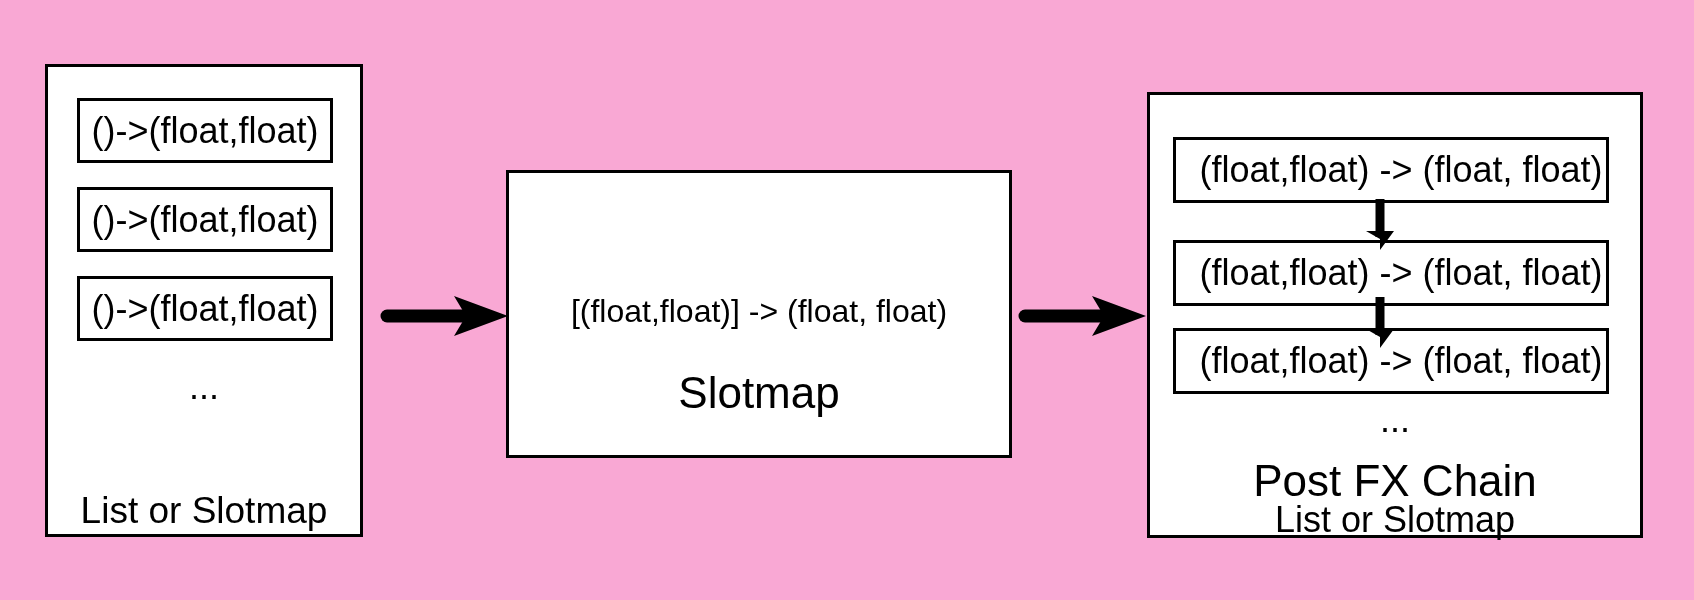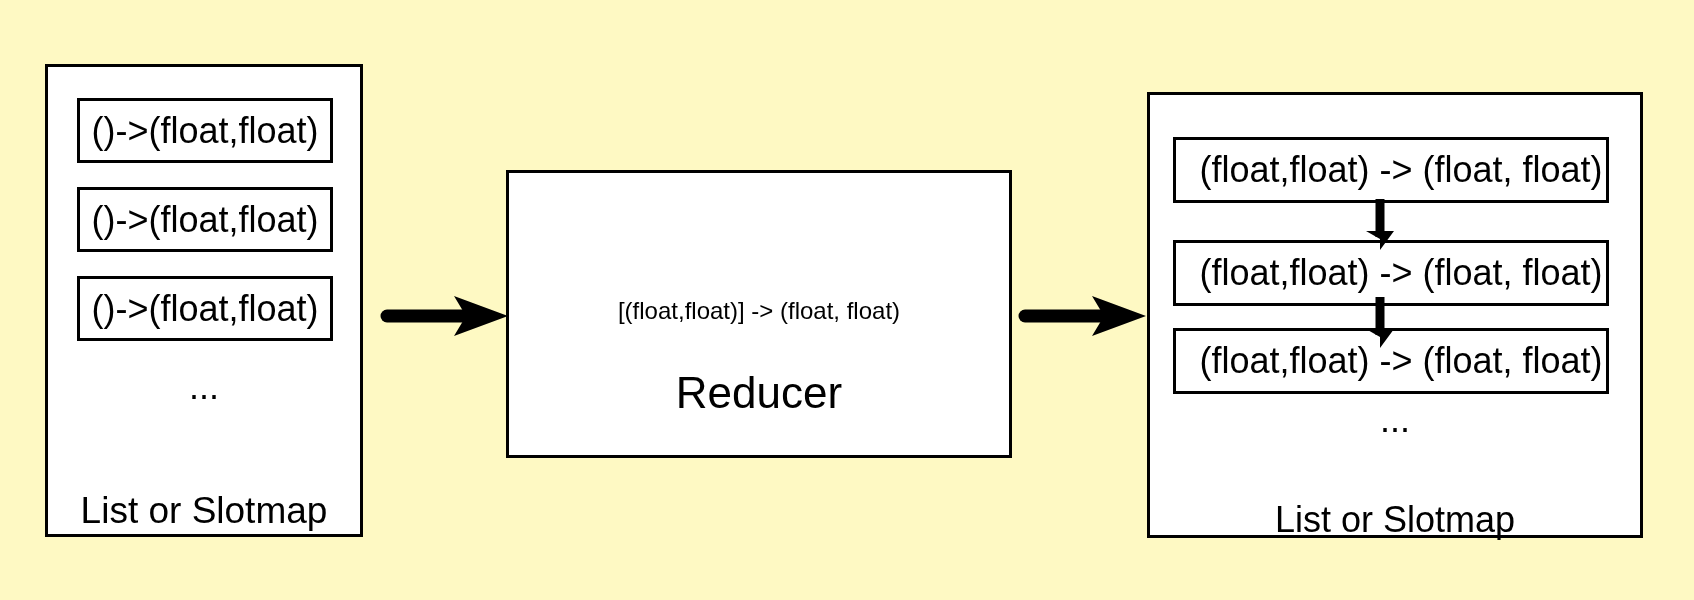--- a/index.html
+++ b/index.html
@@ -4,21 +4,21 @@
 <style>
   html, body {
     margin: 0;
     padding: 0;
     background: #ffffff;
   }
   .canvas {
     position: relative;
     width: 1694px;
     height: 600px;
-    background: #fef9c3;
+    background: #f9a8d4;
     font-family: "Liberation Sans", sans-serif;
     color: #000000;
     overflow: hidden;
   }
   .box {
     position: absolute;
     border: 3px solid #000000;
     background: #ffffff;
     box-sizing: border-box;
   }
@@ -43,21 +43,21 @@
   .tracks-box { left: 45px; top: 64px; width: 318px; height: 473px; }
   .tracks-box .slot { left: 29px; width: 256px; height: 65px; line-height: 59px; }
   .tracks-box .slot.s0 { top: 31px; }
   .tracks-box .slot.s1 { top: 120px; }
   .tracks-box .slot.s2 { top: 209px; }
   .tracks-box .ellipsis { top: 300px; font-size: 36px; line-height: 40px; }
   .tracks-box .box-title { top: 372px; font-size: 44px; line-height: 46px; }
   .tracks-box .box-subtitle { top: 424px; font-size: 37px; line-height: 40px; }
   
   .reducer-box { left: 506px; top: 170px; width: 506px; height: 288px; }
-  .reducer-box .signature { top: 118px; font-size: 24px; line-height: 40px; }
+  .reducer-box .signature { top: 118px; font-size: 32px; line-height: 40px; }
   .reducer-box .box-title { top: 197px; font-size: 44px; line-height: 46px; }
   
   .postfx-box { left: 1147px; top: 92px; width: 496px; height: 446px; }
   .postfx-box .slot { left: 23px; width: 436px; height: 66px; line-height: 60px; padding-left: 20px; }
   .postfx-box .slot.f0 { top: 42px; }
   .postfx-box .slot.f1 { top: 145px; }
   .postfx-box .slot.f2 { top: 233px; }
   .postfx-box .ellipsis { top: 305px; font-size: 36px; line-height: 40px; }
   .postfx-box .box-title { top: 363px; font-size: 44px; line-height: 46px; }
   .postfx-box .box-subtitle { top: 405px; font-size: 36px; line-height: 40px; }
@@ -82,37 +82,38 @@
     <div class="centered-label box-subtitle">List or Slotmap</div>
   </section>
 
   <svg class="harrow a1" viewBox="0 0 132 44" xmlns="http://www.w3.org/2000/svg">
     <line x1="9" y1="22" x2="86" y2="22" stroke="#000000" stroke-width="13" stroke-linecap="round"></line>
     <polygon points="76,2 130,22 76,42 88,22" fill="#000000"></polygon>
   </svg>
 
   <section class="box reducer-box">
     <div class="centered-label signature">[(float,float)] -&gt; (float, float)</div>
-    <div class="centered-label box-title">Reducer</div>
+    <div class="centered-label box-title">Slotmap</div>
   </section>
 
   <svg class="harrow a2" viewBox="0 0 132 44" xmlns="http://www.w3.org/2000/svg">
     <line x1="9" y1="22" x2="86" y2="22" stroke="#000000" stroke-width="13" stroke-linecap="round"></line>
     <polygon points="76,2 130,22 76,42 88,22" fill="#000000"></polygon>
   </svg>
 
   <section class="box postfx-box">
     <div class="slot f0">(float,float) -&gt; (float, float)</div>
     <svg class="varrow v1" viewBox="0 0 36 56" xmlns="http://www.w3.org/2000/svg">
       <line x1="18" y1="4" x2="18" y2="42" stroke="#000000" stroke-width="9"></line>
       <polygon points="4,36 32,36 18,55 18,44" fill="#000000"></polygon>
     </svg>
     <div class="slot f1">(float,float) -&gt; (float, float)</div>
     <svg class="varrow v2" viewBox="0 0 36 56" xmlns="http://www.w3.org/2000/svg">
       <line x1="18" y1="4" x2="18" y2="42" stroke="#000000" stroke-width="9"></line>
       <polygon points="4,36 32,36 18,55 18,44" fill="#000000"></polygon>
     </svg>
     <div class="slot f2">(float,float) -&gt; (float, float)</div>
     <div class="centered-label ellipsis">...</div>
+    <div class="centered-label box-title">Post FX Chain</div>
     <div class="centered-label box-subtitle">List or Slotmap</div>
   </section>
 
 </div>
 
 </body></html>

